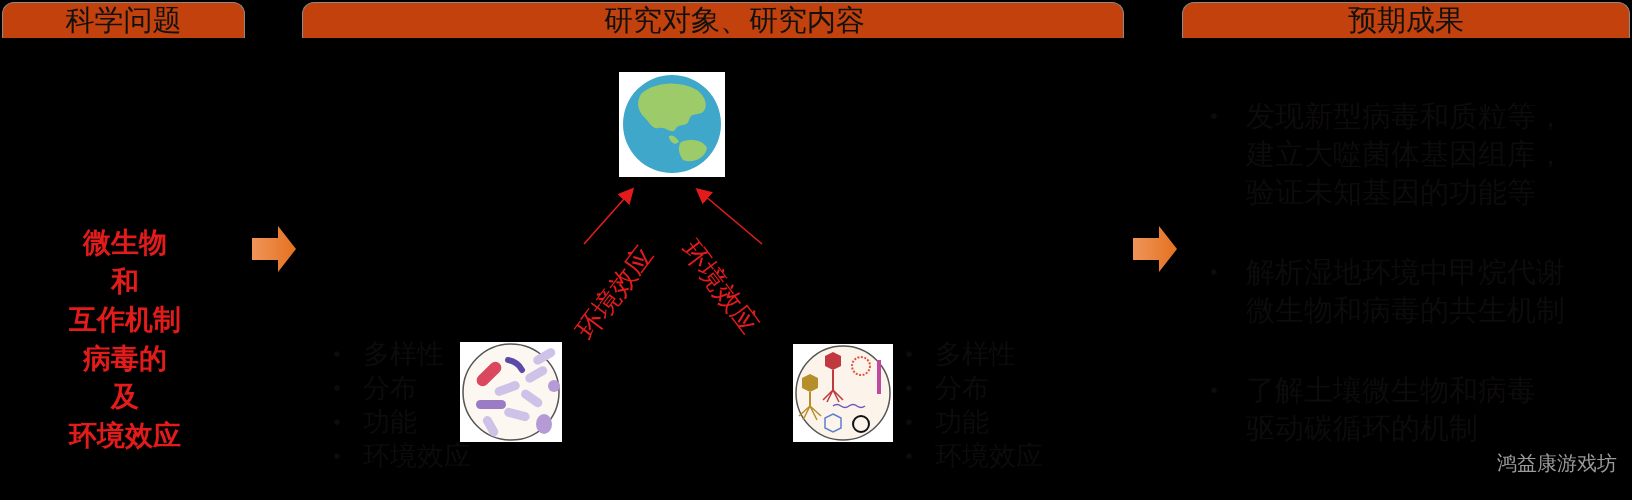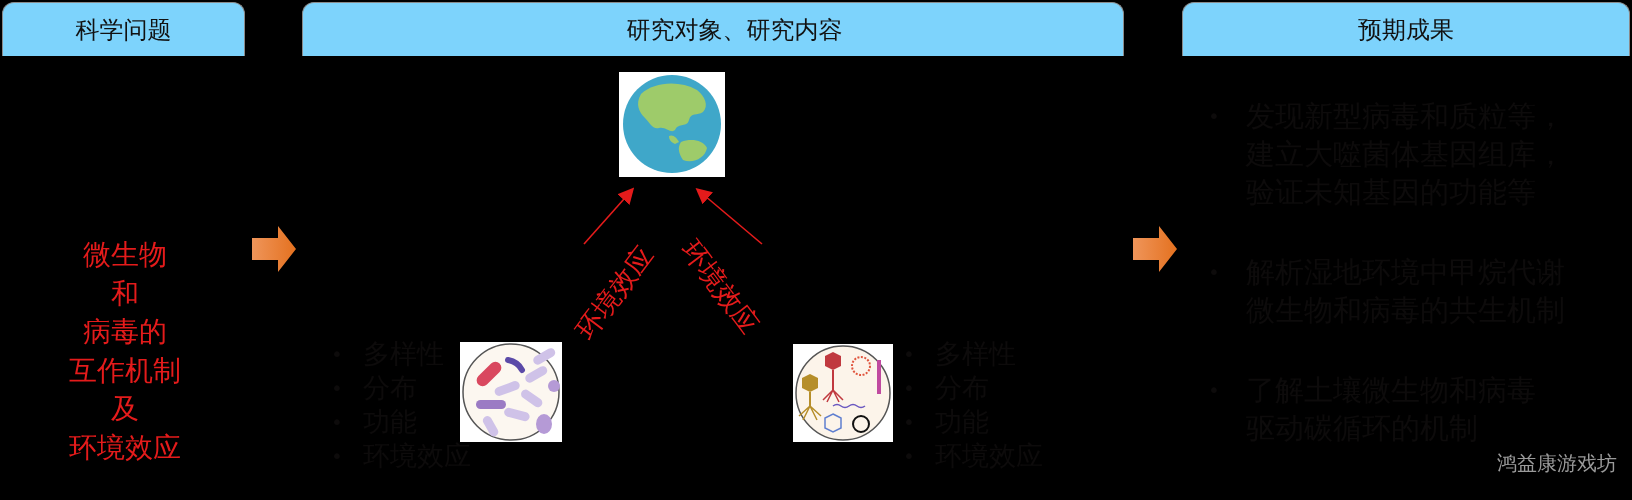--- a/index.html
+++ b/index.html
@@ -1,25 +1,25 @@
 <!DOCTYPE html>
 <html><head>
 <meta charset="utf-8">
 <style>
   html, body { margin:0; padding:0; }
   body { width:1632px; height:500px; background:#000; position:relative; overflow:hidden;
          font-family:"DejaVu Sans", "Liberation Sans", sans-serif; }
-  .hdr { position:absolute; top:2px; height:54px; background:#7dd3fc; border:1px solid #8a8a8a;
+  .hdr { position:absolute; top:2px; height:36px; background:#c2410c; border:1px solid #8a8a8a;
          border-bottom:none; border-radius:12px 12px 0 0; box-sizing:border-box;
-         display:flex; align-items:center; justify-content:center; color:#111; font-size:24px; }
+         display:flex; align-items:center; justify-content:center; color:#111; font-size:29px; }
   #hdr1 { left:2px; width:243px; }
   #hdr2 { left:302px; width:822px;padding-left:43px; }
   #hdr3 { left:1182px; width:448px; }
-  .red-block { position:absolute; left:40px; top:236px; width:170px; text-align:center; color:#e41b1b;
-               font-size:28px; line-height:38.5px; }
+  .red-block { position:absolute; left:40px; top:224px; width:170px; text-align:center; color:#e41b1b;
+               font-size:28px; line-height:38.5px;font-weight:bold; }
   .red-block div { white-space:nowrap; }
   .arrow { position:absolute; }
   #arrow1 { left:252px; top:226px; }
   #arrow2 { left:1133px; top:226px; }
   .img-box { position:absolute; background:#fff; }
   #earth { left:619px; top:72px; width:106px; height:105px; }
   #bact { left:460px; top:342px; width:102px; height:100px; }
   #virus { left:793px; top:344px; width:100px; height:98px; }
   .rot { position:absolute; color:#e41b1b; font-size:27px; white-space:nowrap; transform-origin:left top; }
   #rot-left { left:568px; top:325px; transform:rotate(-53deg); }
@@ -44,22 +44,22 @@
 <div class="hdr" id="hdr2">
     <span>研究对象、研究内容</span>
   </div>
 <div class="hdr" id="hdr3">
     <span>预期成果</span>
   </div>
 
 <div class="red-block">
   <div>微生物</div>
   <div>和</div>
+  <div>互作机制</div>
   <div>病毒的</div>
-  <div>互作机制</div>
   <div>及</div>
   <div>环境效应</div>
 </div>
 
 <svg class="arrow" id="arrow1" width="46" height="46" viewBox="0 0 46 46">
   <defs>
       <linearGradient id="og1" x1="0" x2="1">
         <stop offset="0" stop-color="#ef955a"></stop>
         <stop offset="1" stop-color="#e4711f"></stop>
       </linearGradient>

